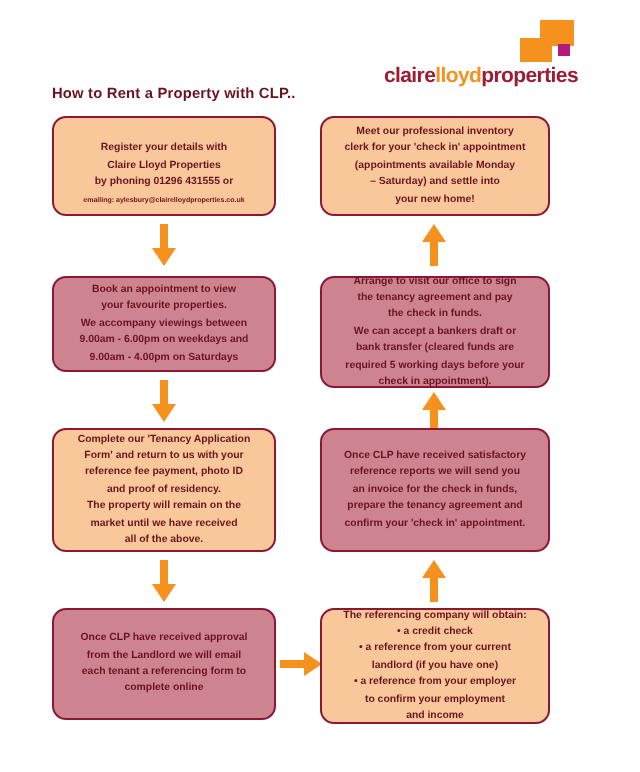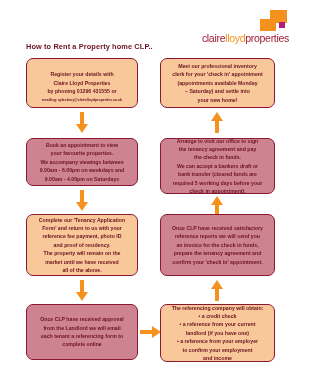--- a/index.html
+++ b/index.html
@@ -23,21 +23,21 @@
   .logo-sq-b{
     position:absolute; right:14px; top:9px;
     width:16px; height:12px; background:#F5921E;
   }
   .logo-sq-c{
     position:absolute; right:5px; top:12px;
     width:6px; height:6px; background:#B5197E;
   }
   .logo-text{
     position:absolute; right:1px; bottom:1px;
-    font-size:10.5px; font-weight:normal; letter-spacing:-0.3px;
+    font-size:10.5px; font-weight:bold; letter-spacing:-0.3px;
     white-space:nowrap; line-height:1;
   }
   .lt-claire{color:#9E1B32;}
   .lt-lloyd{color:#F5921E;}
   .lt-properties{color:#9E1B32;}
 
   .page-title{
     position:absolute; left:26px; top:42px;
     font-size:7.4px; font-weight:bold; color:#6B1220;
     letter-spacing:0.1px; white-space:nowrap;
@@ -89,21 +89,21 @@
 </head>
 <body>
 
 <div class="logo-wrap">
   <div class="logo-sq-a"></div>
   <div class="logo-sq-b"></div>
   <div class="logo-sq-c"></div>
   <div class="logo-text"><span class="lt-claire">claire</span><span class="lt-lloyd">lloyd</span><span class="lt-properties">properties</span></div>
 </div>
 
-<div class="page-title">How to Rent a Property home CLP..</div>
+<div class="page-title">How to Rent a Property with CLP..</div>
 
 <div class="flow">
 
   <div class="box peach" style="left:26px; top:2px; width:112px; height:50px;">
     <p>Register your details with
 Claire Lloyd Properties
 by phoning 01296 431555 or</p>
   </div>
   <div class="box peach" style="left:26px; top:38px; width:112px; height:14px; border:none; background:transparent; border-radius:0;">
     <p class="sub">emailing: aylesbury@clairelloydproperties.co.uk</p>

